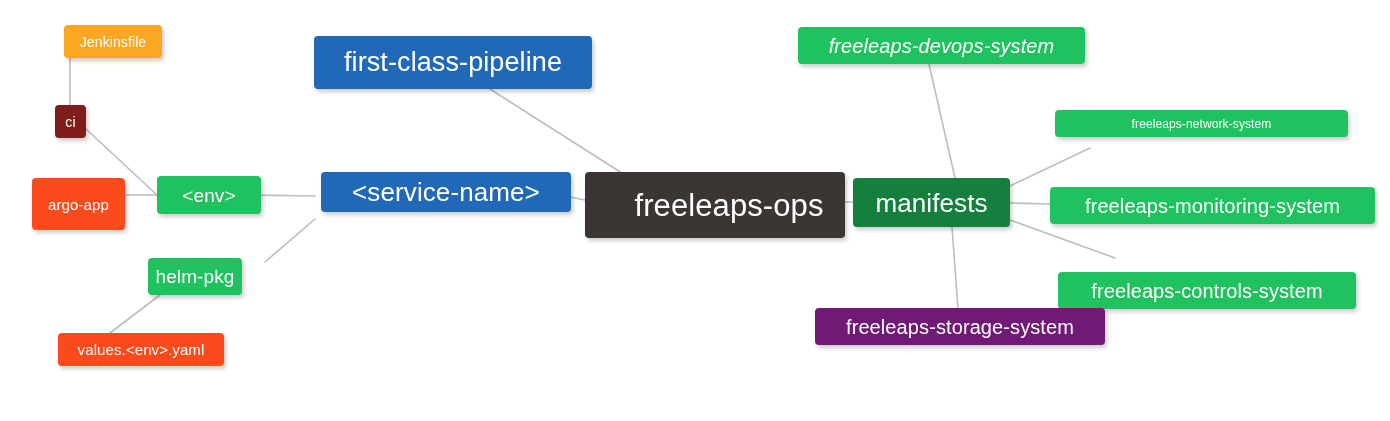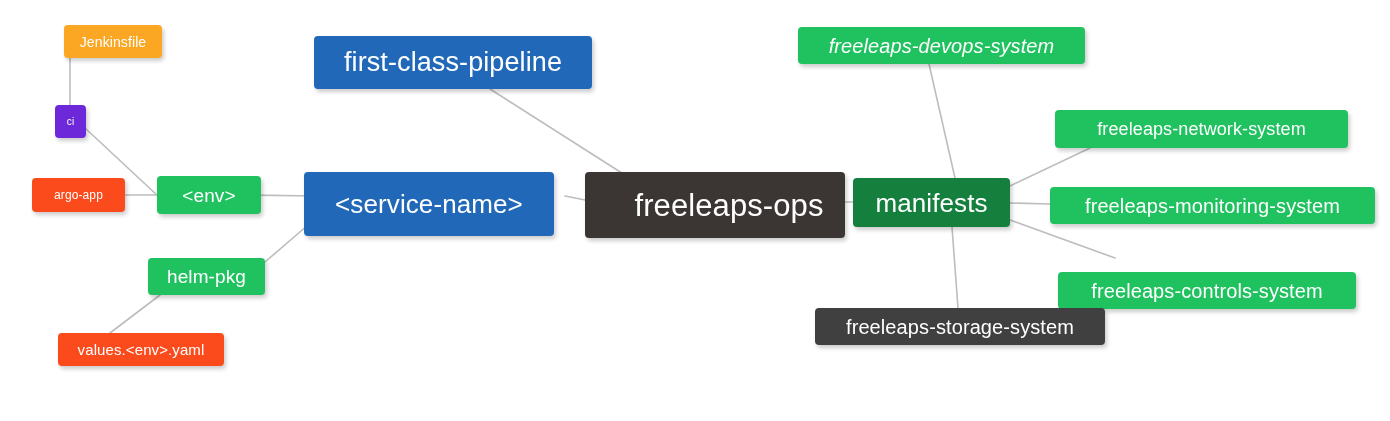--- a/index.html
+++ b/index.html
@@ -55,28 +55,28 @@
       <path d="M 490 89 L 625 175" stroke="#bdbdbd" stroke-width="1.6" fill="none" stroke-linecap="round"></path>
       <path d="M 845 202 L 853 202" stroke="#bdbdbd" stroke-width="1.6" fill="none" stroke-linecap="round"></path>
       <path d="M 929 64 L 955 178" stroke="#bdbdbd" stroke-width="1.6" fill="none" stroke-linecap="round"></path>
       <path d="M 1010 186 L 1090 148" stroke="#bdbdbd" stroke-width="1.6" fill="none" stroke-linecap="round"></path>
       <path d="M 1010 203 L 1050 204" stroke="#bdbdbd" stroke-width="1.6" fill="none" stroke-linecap="round"></path>
       <path d="M 1010 220 L 1115 258" stroke="#bdbdbd" stroke-width="1.6" fill="none" stroke-linecap="round"></path>
       <path d="M 952 227 L 958 308" stroke="#bdbdbd" stroke-width="1.6" fill="none" stroke-linecap="round"></path>
     </svg>
   <div id="nodes">
       <div class="node" style="left: 20px; top: 25px; width: 98px; height: 33px; background: rgb(251, 167, 36); font-size: 14px; margin-left: 44px;">Jenkinsfile</div>
-      <div class="node" style="left: 55px; top: 105px; width: 31px; height: 33px; background: #6d28d9; font-size: 10px; text-align: right;">ci</div>
-      <div class="node" style="left: 32px; top: 178px; width: 93px; height: 34px; background: rgb(251, 74, 28); font-size: 12px;">argo-app</div>
+      <div class="node" style="left: 55px; top: 105px; width: 31px; height: 33px; background: #7f1d1d; font-size: 14px; text-align: right;">ci</div>
+      <div class="node" style="left: 32px; top: 178px; width: 93px; height: 52px; background: rgb(251, 74, 28); font-size: 15px;">argo-app</div>
       <div class="node" style="left: 157px; top: 176px; width: 104px; height: 38px; background: rgb(31, 194, 95); font-size: 19px;">&lt;env&gt;</div>
-      <div class="node" style="left: 148px; top: 258px; width: 117px; height: 37px; background: rgb(31, 194, 95); font-size: 19px;">helm-pkg</div>
+      <div class="node" style="left: 148px; top: 258px; width: 94px; height: 37px; background: rgb(31, 194, 95); font-size: 19px;">helm-pkg</div>
       <div class="node" style="left: 10px; top: 333px; width: 166px; height: 33px; background: rgb(251, 74, 28); font-size: 15px; margin-left: 48px;">values.&lt;env&gt;.yaml</div>
       <div class="node" style="left: 314px; top: 36px; width: 278px; height: 53px; background: rgb(33, 105, 184); font-size: 27px;">first-class-pipeline</div>
-      <div class="node" style="left: 304px; top: 172px; width: 250px; height: 64px; background: rgb(33, 105, 184); font-size: 26px;">&lt;service-name&gt;</div>
+      <div class="node" style="left: 321px; top: 172px; width: 250px; height: 40px; background: rgb(33, 105, 184); font-size: 26px;">&lt;service-name&gt;</div>
       <div class="node" style="left: 585px; top: 172px; width: 260px; height: 66px; background: rgb(59, 54, 51); font-size: 31px; padding-left: 28px;">freeleaps-ops</div>
       <div class="node" style="left: 853px; top: 178px; width: 157px; height: 49px; background: #15803d; font-size: 26px;">manifests</div>
       <div class="node" style="left: 798px; top: 27px; width: 287px; height: 37px; background: rgb(31, 194, 95); font-size: 20px; font-style: italic;">freeleaps-devops-system</div>
-      <div class="node" style="left: 1055px; top: 110px; width: 293px; height: 38px; background: rgb(31, 194, 95); font-size: 18px;">freeleaps-network-system</div>
+      <div class="node" style="left: 1055px; top: 110px; width: 293px; height: 27px; background: rgb(31, 194, 95); font-size: 12px;">freeleaps-network-system</div>
       <div class="node" style="left: 1050px; top: 187px; width: 325px; height: 37px; background: rgb(31, 194, 95); font-size: 20px;">freeleaps-monitoring-system</div>
       <div class="node" style="left: 1058px; top: 272px; width: 298px; height: 37px; background: rgb(31, 194, 95); font-size: 20px;">freeleaps-controls-system</div>
-      <div class="node" style="left: 815px; top: 308px; width: 290px; height: 37px; background: #404040; font-size: 20px;">freeleaps-storage-system</div>
+      <div class="node" style="left: 815px; top: 308px; width: 290px; height: 37px; background: #701a75; font-size: 20px;">freeleaps-storage-system</div>
     </div>
 </div>
 
 </body></html>

